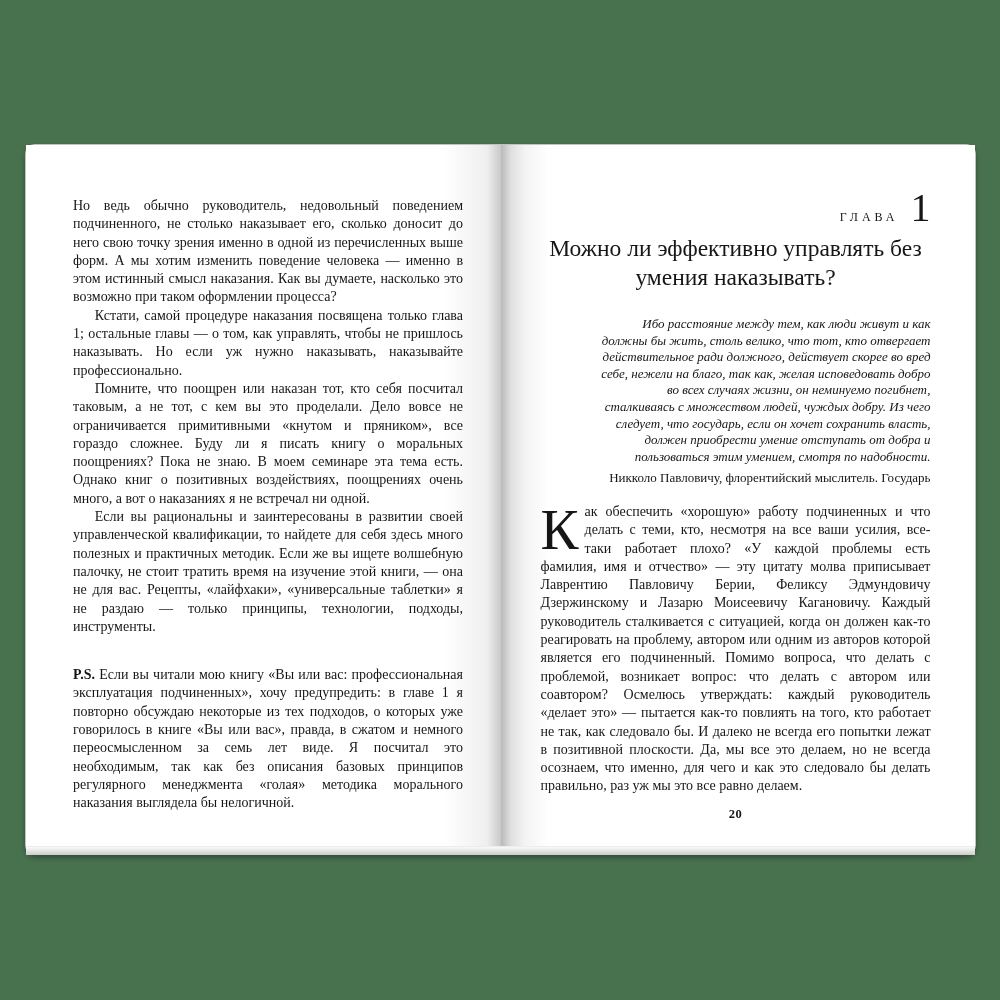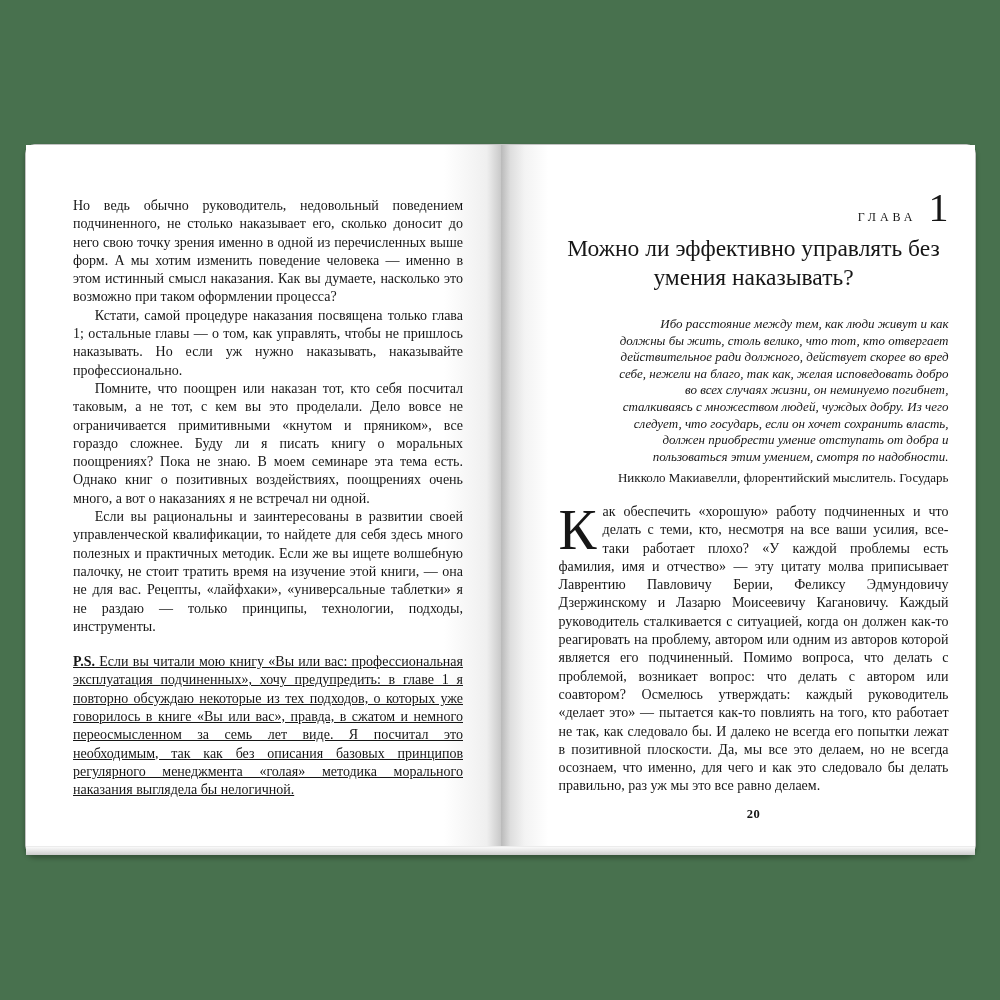--- a/index.html
+++ b/index.html
@@ -53,26 +53,26 @@
     position: absolute;
     left: 47px;
     top: 52px;
     width: 390px;
     font-size: 14px;
     line-height: 18.3px;
     text-align: justify;
   }
   .left-content p { margin: 0; }
   .left-content p.indented { text-indent: 1.55em; }
-  .left-content p.ps-para { margin-top: 17px; text-decoration: underline; }
+  .left-content p.ps-para { margin-top: 30px; }
   .ps-prefix { font-weight: bold; }
 
   .right-content {
     position: absolute;
-    left: 58px;
+    left: 40px;
     top: 43px;
     width: 390px;
   }
 
   .chapter-line {
     display: flex;
     justify-content: flex-end;
     align-items: baseline;
     gap: 12px;
   }
@@ -151,21 +151,21 @@
 
       <div class="chapter-line">
         <span class="chapter-label">ГЛАВА</span>
         <span class="chapter-number">1</span>
       </div>
 
       <div class="chapter-title">Можно ли эффективно управлять без умения наказывать?</div>
 
       <div class="epigraph">Ибо расстояние между тем, как люди живут и как должны бы жить, столь велико, что тот, кто отвергает действительное ради должного, действует скорее во вред себе, нежели на благо, так как, желая исповедовать добро во всех случаях жизни, он неминуемо погибнет, сталкиваясь с множеством людей, чуждых добру. Из чего следует, что государь, если он хочет сохранить власть, должен приобрести умение отступать от добра и пользоваться этим умением, смотря по надобности.</div>
 
-      <div class="epigraph-attribution">Никколо Макиавелли, флорентийский мыслитель. Государь</div>
+      <div class="epigraph-attribution">Никколо Павловичу, флорентийский мыслитель. Государь</div>
 
       <div class="chapter-body"><span class="drop-cap">К</span><span>ак обеспечить «хорошую» работу подчиненных и что делать с теми, кто, несмотря на все ваши усилия, все-таки работает плохо? «У каждой проблемы есть фамилия, имя и отчество» — эту цитату молва приписывает Лаврентию Павловичу Берии, Феликсу Эдмундовичу Дзержинскому и Лазарю Моисеевичу Кагановичу. Каждый руководитель сталкивается с ситуацией, когда он должен как-то реагировать на проблему, автором или одним из авторов которой является его подчиненный. Помимо вопроса, что делать с проблемой, возникает вопрос: что делать с автором или соавтором? Осмелюсь утверждать: каждый руководитель «делает это» — пытается как-то повлиять на того, кто работает не так, как следовало бы. И далеко не всегда его попытки лежат в позитивной плоскости. Да, мы все это делаем, но не всегда осознаем, что именно, для чего и как это следовало бы делать правильно, раз уж мы это все равно делаем.</span></div>
 
       <div class="page-number">20</div>
     </div>
   </div>
 
   <div class="book-bottom-edge"></div>
 </div>
 

